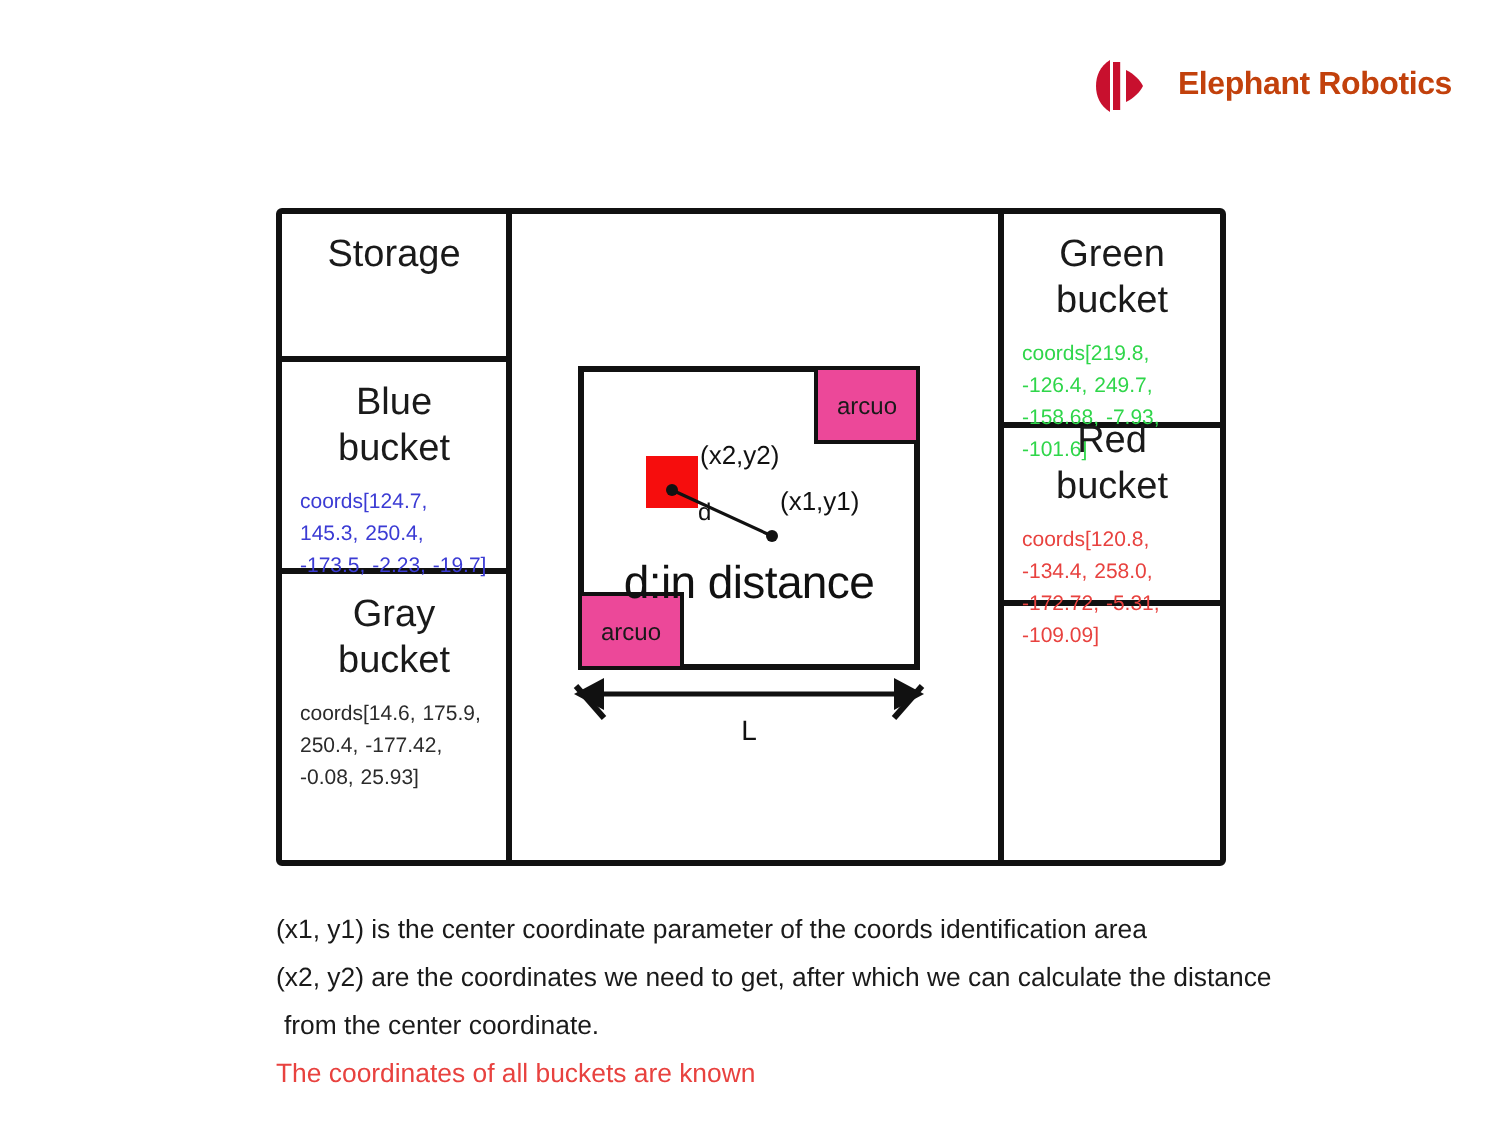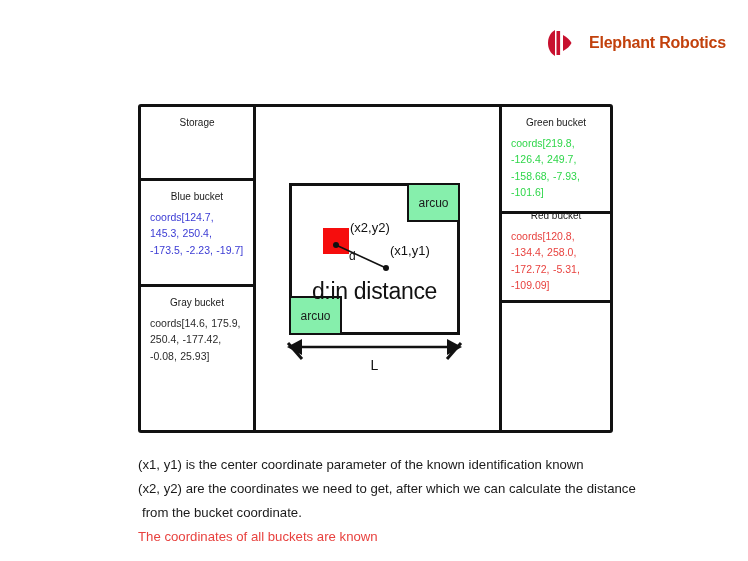--- a/index.html
+++ b/index.html
@@ -76,21 +76,21 @@
     position: absolute;
     left: 0;
     right: 0;
     box-sizing: border-box;
     padding: 10px 9px 6px 9px;
   }
   .cell-divider {
     border-bottom: 3px solid #111111;
   }
   .cell-title {
-    font-size: 10px;
+    font-size: 19px;
     text-align: center;
     color: #1a1a1a;
     margin-bottom: 6px;
     line-height: 1.2;
   }
   .cell-coords {
     font-size: 10.5px;
     line-height: 1.55;
     word-spacing: 0.5px;
   }
@@ -115,21 +115,21 @@
     left: 33px;
     top: 76px;
     width: 171px;
     height: 152px;
     border: 3px solid #111111;
     box-sizing: border-box;
     background: #ffffff;
   }
   .arcuo-box {
     position: absolute;
-    background: #86efac;
+    background: #ec4899;
     border: 2px solid #111111;
     box-sizing: border-box;
     display: flex;
     align-items: center;
     justify-content: center;
     font-size: 12px;
     color: #1a1a1a;
   }
   #arcuo-top-right {
     right: -3px;
@@ -311,17 +311,17 @@
       <div class="cell-coords coords-red">coords[120.8, -134.4, 258.0, -172.72, -5.31, -109.09]</div>
     </div>
 
     <div class="cell" id="cell-empty">
       <div class="cell-title"></div>
     </div>
   </div>
 </div>
 
 <div id="caption">
-  <p>(x1, y1) is the center coordinate parameter of the known identification known</p>
+  <p>(x1, y1) is the center coordinate parameter of the coords identification area</p>
   <p>(x2, y2) are the coordinates we need to get, after which we can calculate the distance</p>
-  <p class="indent"> from the bucket coordinate.</p>
+  <p class="indent"> from the center coordinate.</p>
   <p class="highlight">The coordinates of all buckets are known</p>
 </div>
 
 </body></html>

